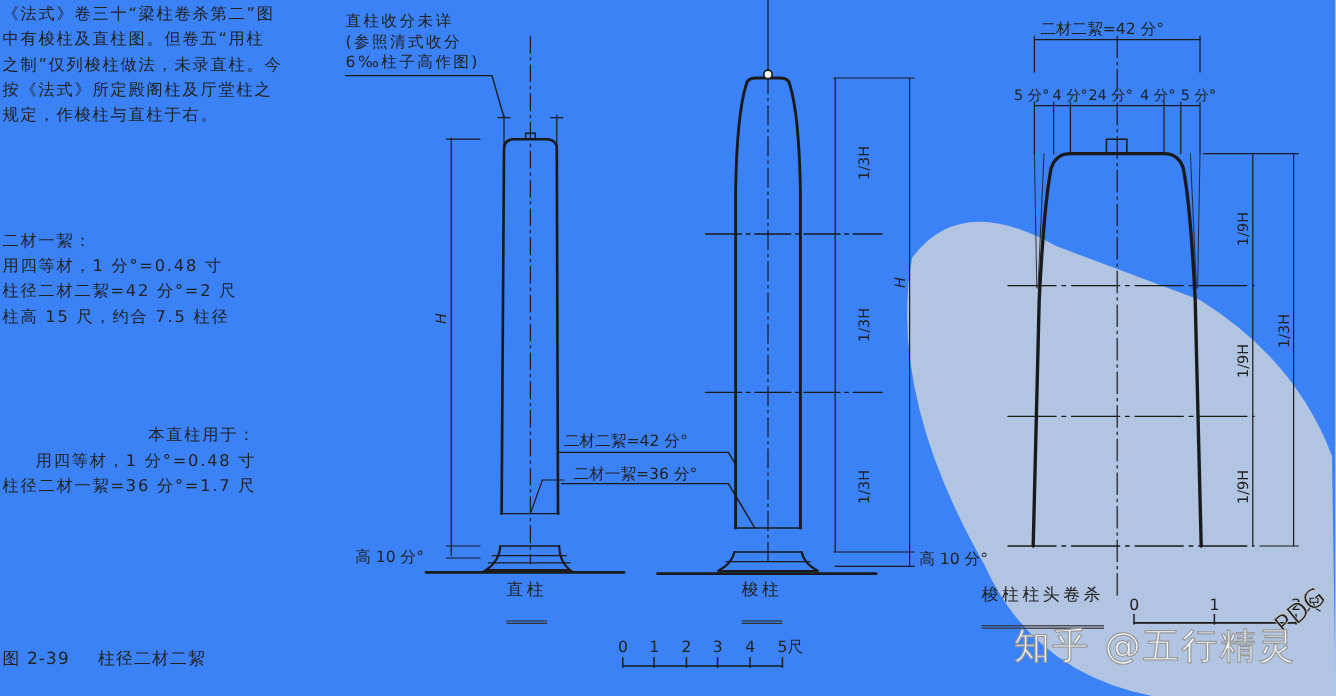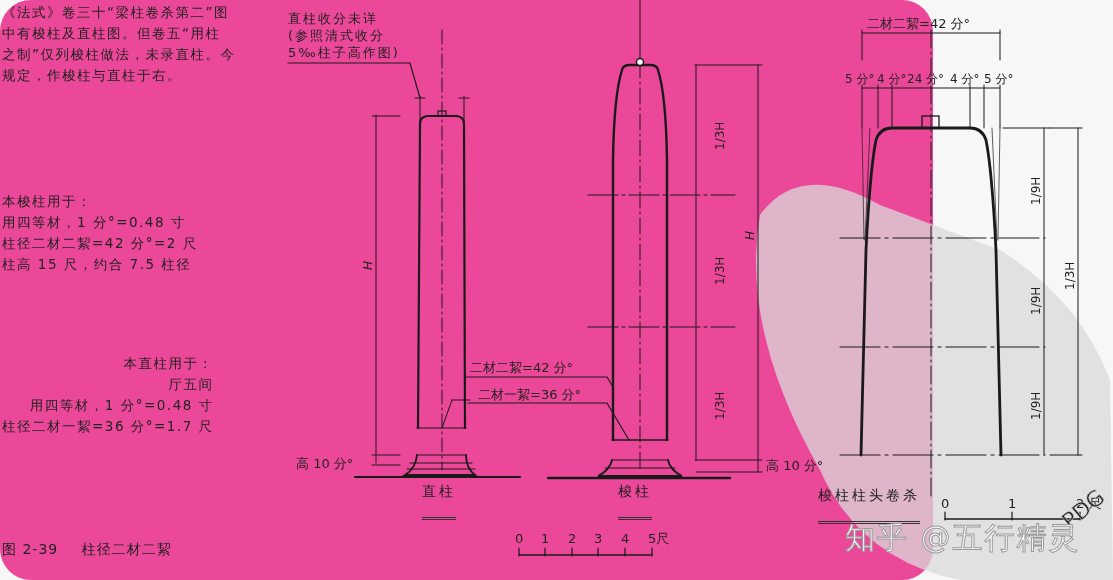--- a/index.html
+++ b/index.html
@@ -1,18 +1,18 @@
 <!DOCTYPE html>
 <html><head>
 <meta charset="utf-8">
 <style>
   html, body { margin: 0; padding: 0; background: #f7f7f7; }
   body { width: 1113px; height: 580px; position: relative; overflow: hidden;
          font-family: "DejaVu Sans", "Liberation Sans", sans-serif; color: #1a1a1a; }
-  .page { position: absolute; left: 0; top: 0; width: 933px; height: 580px; background: #ec4899; border-radius: 31px; }
+  .page { position: absolute; left: 0; top: 0; width: 1113px; height: 580px; background: #3b82f6; }
   .txt { position: absolute; font-size: 13.5px; line-height: 21px; letter-spacing: 1.5px; color: #222; white-space: nowrap; }
   .intro { left: 2px; top: 2px; }
   .block1 { left: 2px; top: 191px; }
   .block2 { left: 2px; top: 353px; text-align: right; }
   .caption { left: 2px; top: 539px; font-size: 14px; letter-spacing: 1px; }
   .caption .num { margin-right: 18px; margin-top: 19px; }
   svg.draw { position: absolute; left: 0; top: 0; width: 1113px; height: 580px; }
   svg text { font-family: "DejaVu Sans", "Liberation Sans", sans-serif; fill: #222; }
   .note { position: absolute; left: 288px; top: 10px; font-size: 13px; line-height: 17px; letter-spacing: 2px; color: #222; white-space: nowrap; }
   .label-under { position: absolute; font-size: 14px; letter-spacing: 3px; color: #222;
@@ -22,33 +22,33 @@
 </style>
 </head>
 <body>
 
 <div class="page">
 
   <div class="txt intro">
     <div>《法式》卷三十“梁柱卷杀第二”图</div>
     <div>中有梭柱及直柱图。但卷五“用柱</div>
     <div>之制”仅列梭柱做法，未录直柱。今</div>
+    <div>按《法式》所定殿阁柱及厅堂柱之</div>
     <div>规定，作梭柱与直柱于右。</div>
   </div>
 
   <div class="txt block1">
-    <div>本梭柱用于：</div>
+    <div>二材一絜：</div>
     <div>用四等材，1 分°=0.48 寸</div>
     <div>柱径二材二絜=42 分°=2 尺</div>
     <div>柱高 15 尺，约合 7.5 柱径</div>
   </div>
 
   <div class="txt block2">
     <div>本直柱用于：</div>
-    <div>厅五间</div>
     <div>用四等材，1 分°=0.48 寸</div>
     <div>柱径二材一絜=36 分°=1.7 尺</div>
   </div>
 
   <div class="txt caption">
     <span class="num">图 2-39</span>
     <span>柱径二材二絜</span>
   </div>
 
   <svg class="draw" viewBox="0 0 1113 580">
@@ -199,21 +199,21 @@
     <text x="941" y="508" font-size="13">0</text>
     <text x="1008" y="508" font-size="13">1</text>
     <text x="1076" y="508" font-size="13">2 尺</text>
 
     <text transform="translate(1070,530) rotate(-40)" font-size="22" fill="#f4f4f4" stroke="#c8c8c8" stroke-width="0.6">PDG</text>
   </svg>
 
   <div class="note">
     <div>直柱收分未详</div>
     <div>(参照清式收分</div>
-    <div>5‰柱子高作图)</div>
+    <div>6‰柱子高作图)</div>
   </div>
 
   <div class="label-under" style="left:422px; top:483px;">直柱</div>
   <div class="label-under" style="left:618px; top:483px;">梭柱</div>
   <div class="label-under" style="left:818px; top:487px;">梭柱柱头卷杀</div>
 
   <div class="watermark">知乎 @五行精灵</div>
 </div>
 
 </body></html>

